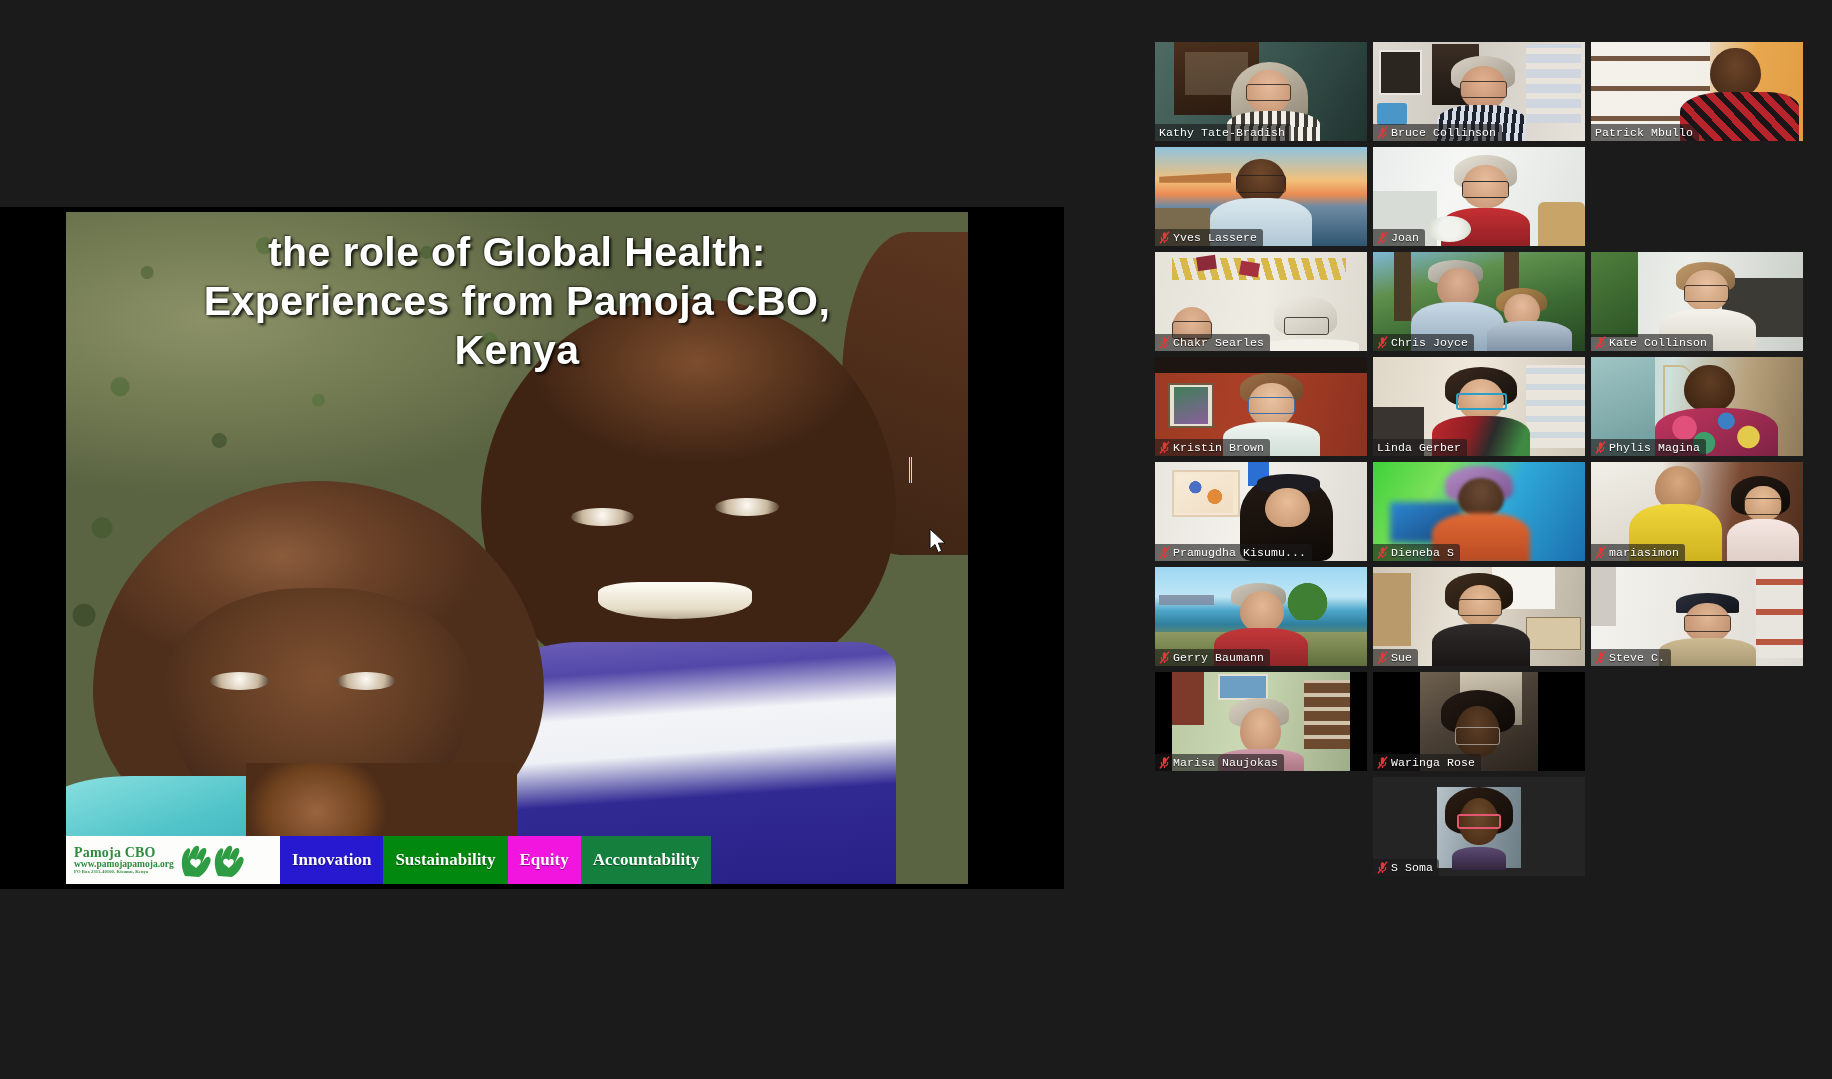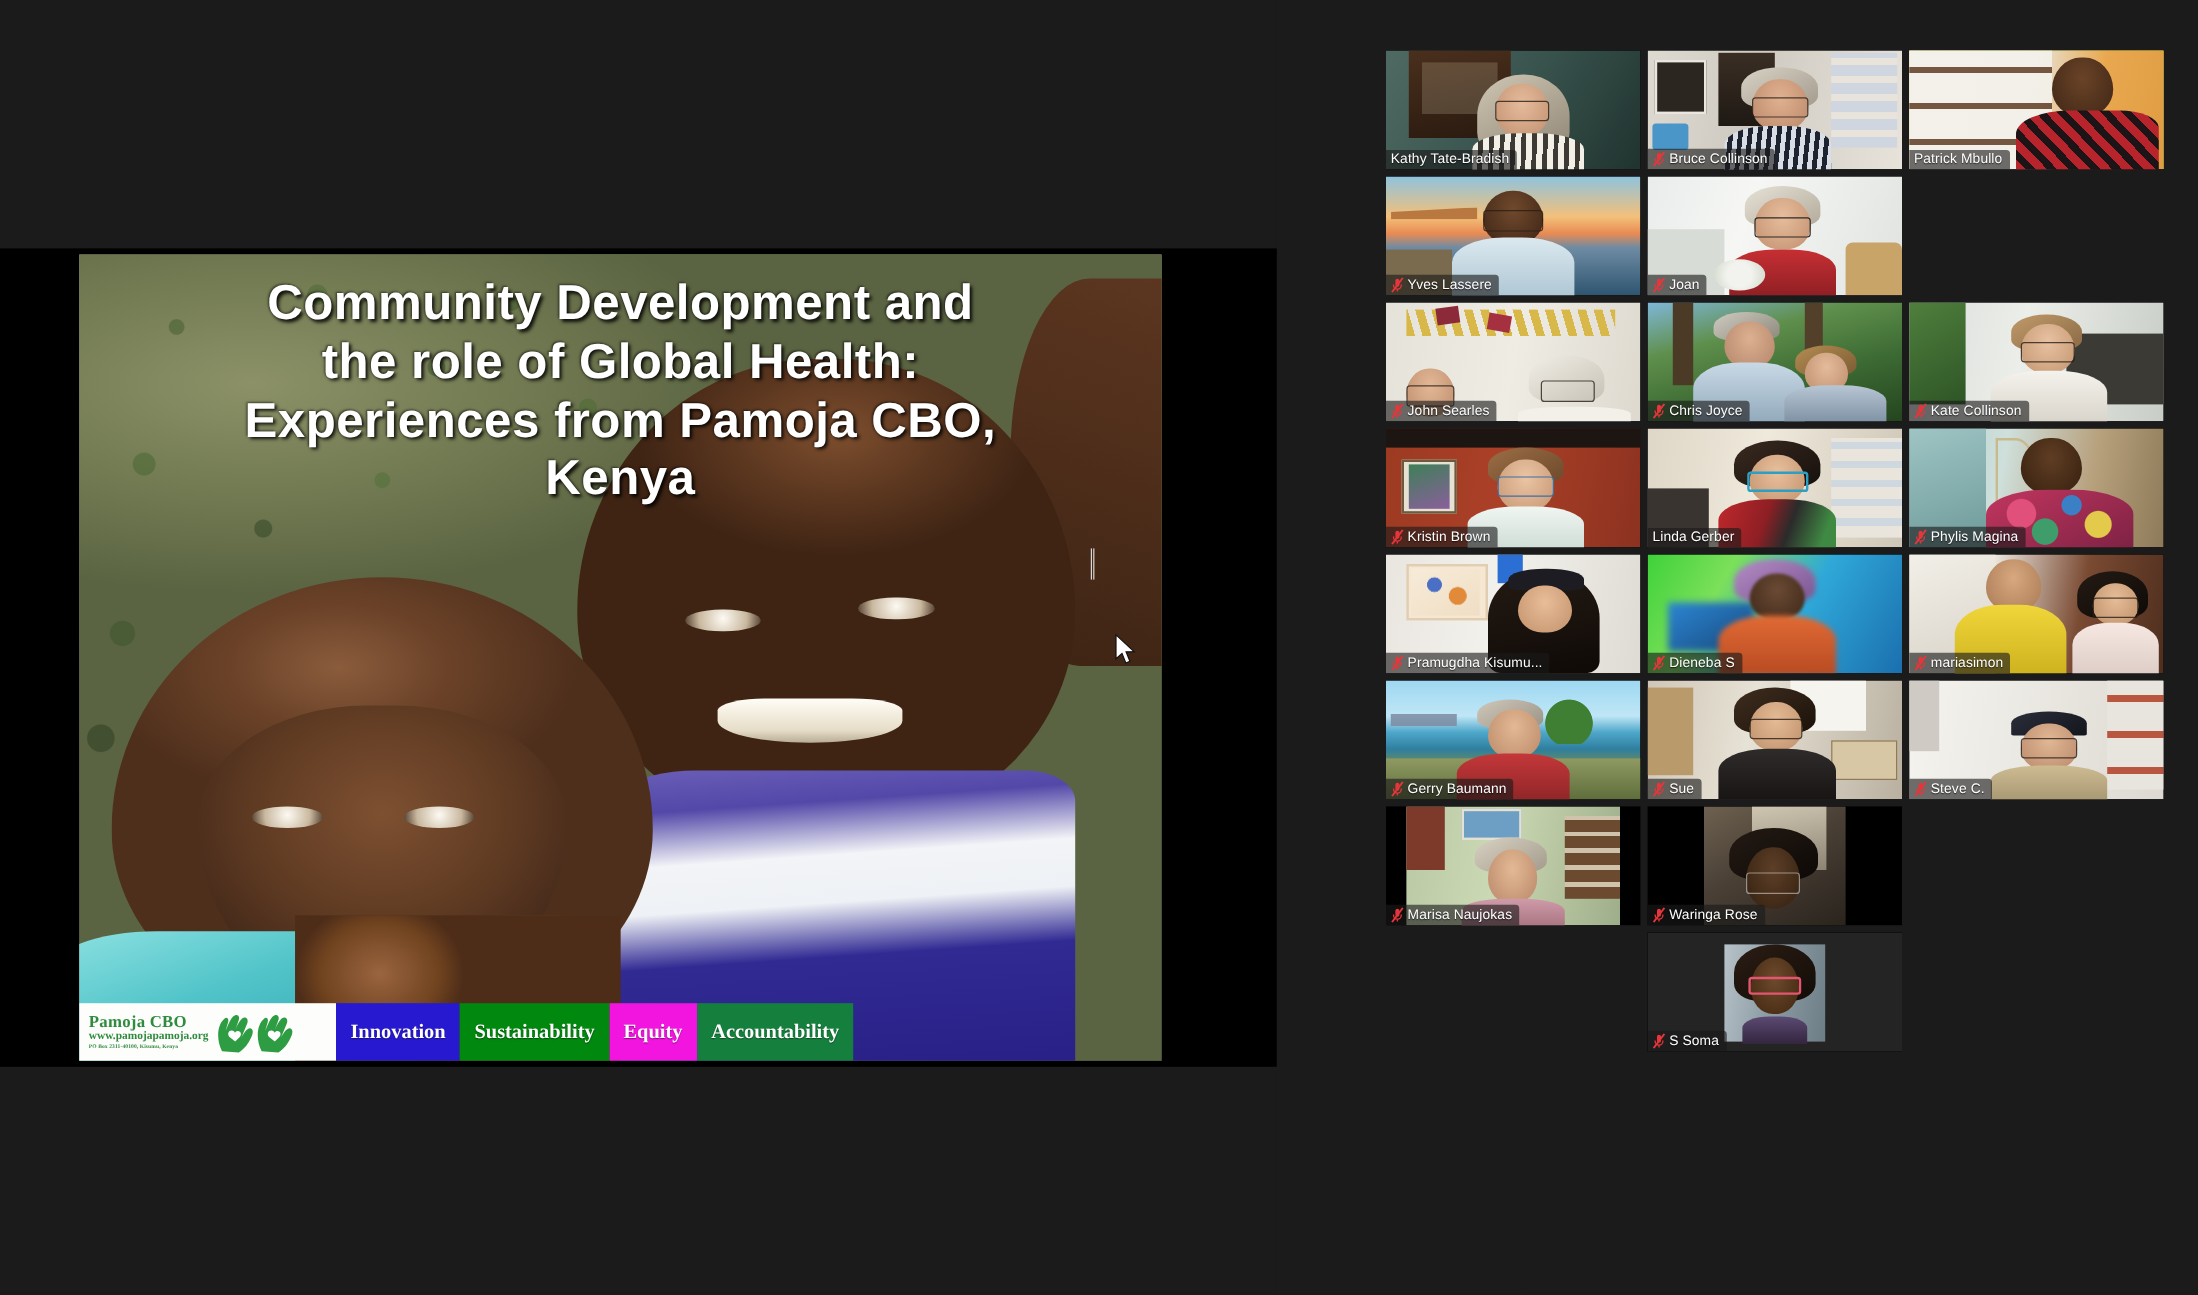--- a/index.html
+++ b/index.html
@@ -153,21 +153,21 @@
   
   #cursor { position: absolute; left: 929px; top: 528px; width: 18px; height: 28px; }
 
   
   #gallery {
     position: absolute; left: 1155px; top: 42px; width: 660px; height: 1012px;
   }
   .grid-row { display: flex; gap: 6px; margin-bottom: 6px; height: 99px; }
   .tile {
     position: relative; width: 212px; height: 99px; background: #000;
-    overflow: hidden; flex: none;
+    overflow: hidden; flex: none; font-family: Liberation Mono, monospace;
   }
   .tile.speaking { box-shadow: inset 0 0 0 3px #f3f360; }
   .tile.empty { background: transparent; }
   .tile-video { position: absolute; inset: 0; }
   
   .tile-video.pillar { left: 22%; right: 22%; }
   .tile-video.thumb  { left: 30%; right: 30%; top: 12%; bottom: 6%; }
 
   .name-plate {
     position: absolute; left: 0; bottom: 0; max-width: 100%;
@@ -210,21 +210,20 @@
       <div class="teeth"></div>
 
       <div class="child-left-head"></div>
       <div class="child-left-face"></div>
       <div class="eye l1"></div>
       <div class="eye l2"></div>
       <div class="shirt-teal"></div>
       <div class="fists"></div>
 
       <div class="slide-title">
-        <div>Community Development and</div>
         <div>the role of Global Health:</div>
         <div>Experiences from Pamoja CBO,</div>
         <div>Kenya</div>
       </div>
 
       <div class="slide-banner">
         <div class="banner-logo">
           <div class="logo-text">
             <span class="logo-title">Pamoja CBO</span>
             <span class="logo-url">www.pamojapamoja.org</span>
@@ -377,21 +376,21 @@
           <div class="glasses" style="left:61%;top:66%;width:21%;"></div>
           <div class="torso" style="left:52%;top:88%;width:44%;height:14%;background:#f2f0e8;"></div>
         </div>
         <div class="name-plate">
           <svg class="mic-muted" viewBox="0 0 11 13" aria-hidden="true">
             <path d="M5.5 1.2 a1.7 1.7 0 0 1 1.7 1.7 v3.4 a1.7 1.7 0 0 1 -3.4 0 V2.9 A1.7 1.7 0 0 1 5.5 1.2 z" fill="#e8353a"></path>
             <path d="M2.3 6.1 v.7 a3.2 3.2 0 0 0 6.4 0 V6.1" stroke="#e8353a" stroke-width="1.1" fill="none"></path>
             <path d="M5.5 10 v2" stroke="#e8353a" stroke-width="1.1"></path>
             <path d="M1 12.4 L10 .6" stroke="#e8353a" stroke-width="1.5"></path>
           </svg>
-          <span class="label">John Searles</span>
+          <span class="label">Chakr Searles</span>
         </div>
       </div>
 
       <div class="tile">
         <div class="tile-video">
           <div class="bg" style="background:linear-gradient(165deg,#7fb7d8 0%,#5f8f4c 30%,#3d6b34 62%,#24451f 100%)"></div>
           <div style="position:absolute;left:10%;top:0;width:8%;height:70%;background:#4a3a26;"></div>
           <div style="position:absolute;left:62%;top:0;width:7%;height:62%;background:#52402a;"></div>
           <div class="hair" style="left:26%;top:8%;width:26%;height:24%;background:linear-gradient(150deg,#cfcbc0,#8d887c);"></div>
           <div class="face" style="left:30%;top:16%;width:20%;height:40%;background:radial-gradient(ellipse at 50% 36%,#dcb091,#b4856a);"></div>

